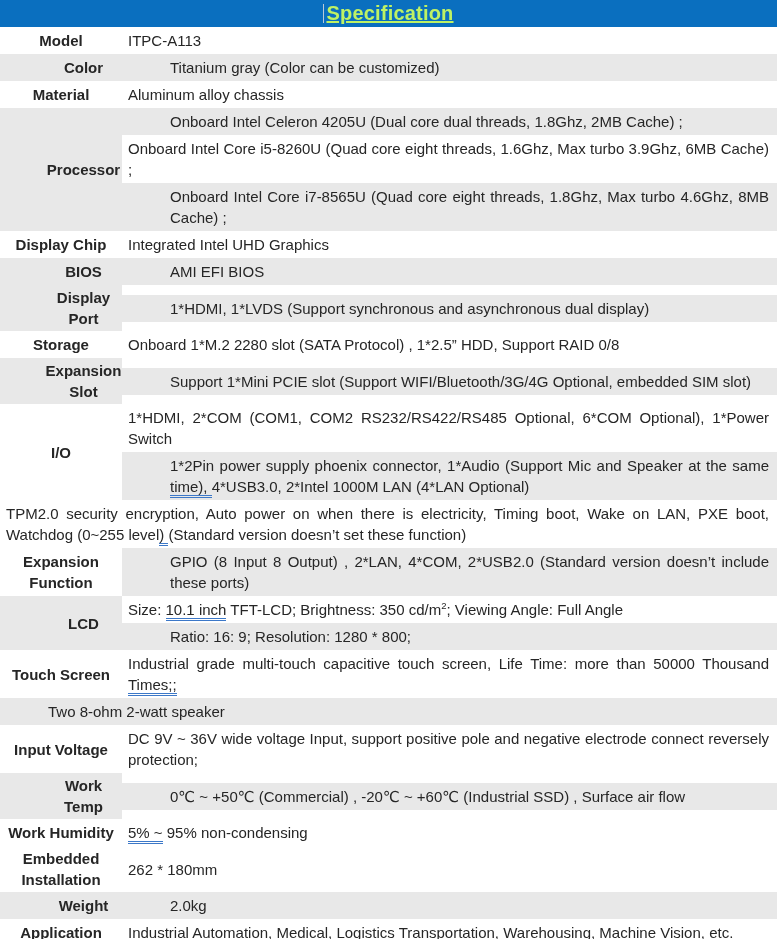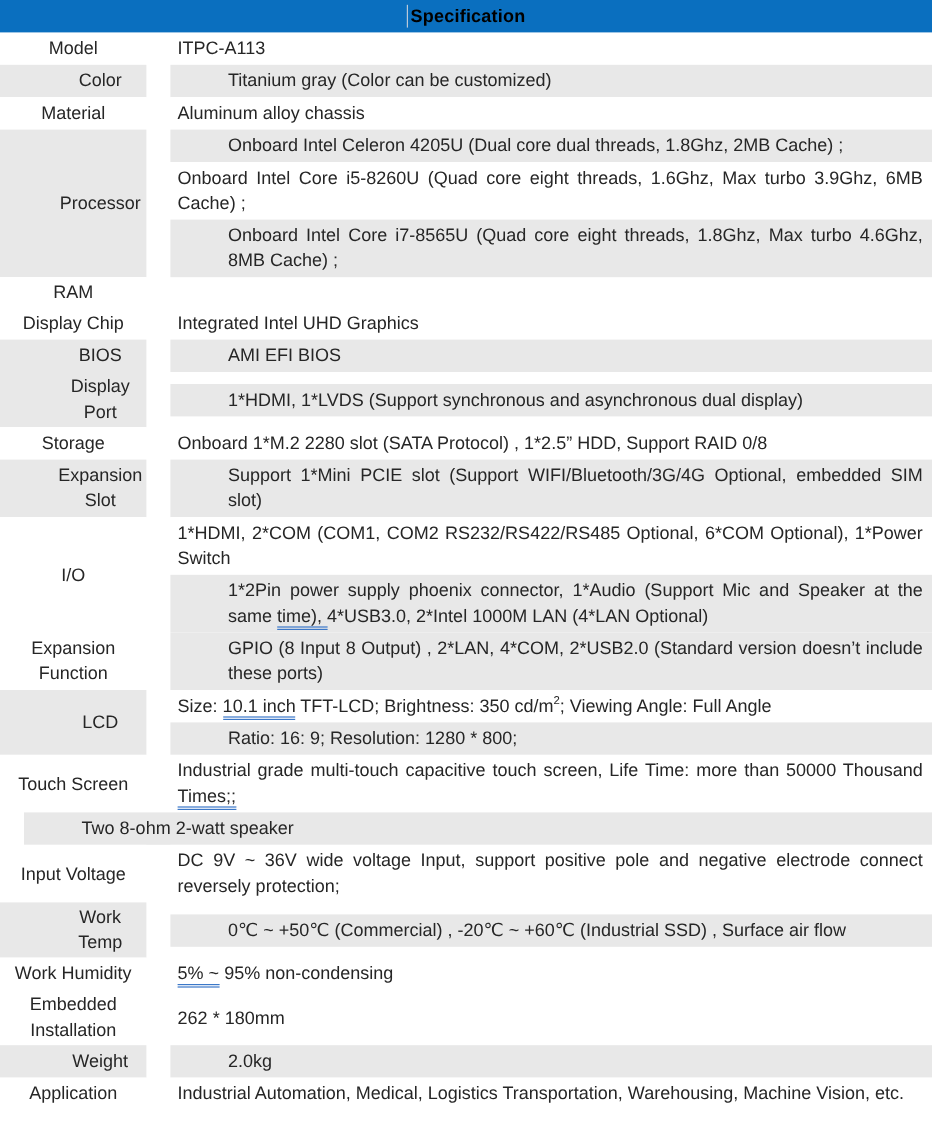--- a/index.html
+++ b/index.html
@@ -11,59 +11,60 @@
   }
   .title-bar{
     height:27px;
     background:#0a6fbf;
     display:flex;
     align-items:center;
     justify-content:center;
     position:relative;
   }
   .title-text{
-    color:#000000;
-    font-size:15px;
+    color:#bef264;
+    font-size:20px;
     font-weight:bold;
     letter-spacing:0.2px;
+    text-decoration:underline;
   }
   .caret{
     width:1px;
     height:19px;
     background:#b9c9d9;
     margin-right:2px;
   }
   .spec-table{width:777px;}
   .row{display:flex;width:777px;}
   .label{
     flex:0 0 122px;
     width:122px;
     box-sizing:border-box;
     display:flex;
     align-items:center;
     justify-content:center;
     text-align:center;
     font-size:15px;
     line-height:21px;
     padding:2px 3px;
+    font-weight:bold;
   }
   .content{
     flex:1 1 auto;
     display:flex;
     flex-direction:column;
     justify-content:center;
     min-width:0;
   }
   .cell{
     box-sizing:border-box;
     font-size:15px;
     line-height:21px;
     padding:3px 8px 3px 6px;
     text-align:justify;
-    margin-left:20px;
   }
   .w{background:#ffffff;}
   .g{background:#e8e8e8;padding-left:48px;}
   .u{border-bottom:3px double #3c78c8;}
   sup.sp{font-size:9.5px;line-height:0;}
 </style>
 </head>
 <body>
 
 <div class="page">
@@ -92,21 +93,20 @@
       </div>
       <div class="row">
         <div class="label g">Processor</div>
         <div class="content">
           <div class="cell g"><span>Onboard Intel Celeron 4205U (Dual core dual threads,  1.8Ghz,  2MB Cache) ;</span></div>
           <div class="cell w"><span>Onboard Intel Core i5-8260U (Quad core eight threads,  1.6Ghz,  Max turbo 3.9Ghz,  6MB Cache) ;</span></div>
           <div class="cell g"><span>Onboard Intel Core i7-8565U (Quad core eight threads,  1.8Ghz,  Max turbo 4.6Ghz,  8MB Cache) ;</span></div>
         </div>
       </div>
       <div class="row">
-        <div class="label w">RAM</div>
       </div>
       <div class="row">
         <div class="label w">Display Chip</div>
         <div class="content">
           <div class="cell w"><span>Integrated Intel UHD Graphics</span></div>
         </div>
       </div>
       <div class="row">
         <div class="label g">BIOS</div>
         <div class="content">
@@ -132,20 +132,23 @@
         </div>
       </div>
       <div class="row">
         <div class="label w">I/O</div>
         <div class="content">
           <div class="cell w"><span>1*HDMI, 2*COM (COM1, COM2 RS232/RS422/RS485 Optional, 6*COM Optional), 1*Power Switch</span></div>
           <div class="cell g"><span>1*2Pin power supply phoenix connector,  1*Audio (Support Mic and Speaker at the same </span><span class="u">time), </span><span> 4*USB3.0,  2*Intel 1000M LAN (4*LAN Optional)</span></div>
         </div>
       </div>
       <div class="row">
+        <div class="content">
+          <div class="cell w"><span>TPM2.0 security encryption, Auto power on when there is electricity, Timing boot, Wake on LAN, PXE boot, Watchdog (0~255 level</span><span class="u">) </span><span>(Standard version doesn’t set these function)</span></div>
+        </div>
       </div>
       <div class="row">
         <div class="label w">Expansion Function</div>
         <div class="content">
           <div class="cell g"><span>GPIO (8 Input 8 Output) , 2*LAN, 4*COM, 2*USB2.0  (Standard version doesn’t include these ports)</span></div>
         </div>
       </div>
       <div class="row">
         <div class="label g">LCD</div>
         <div class="content">

